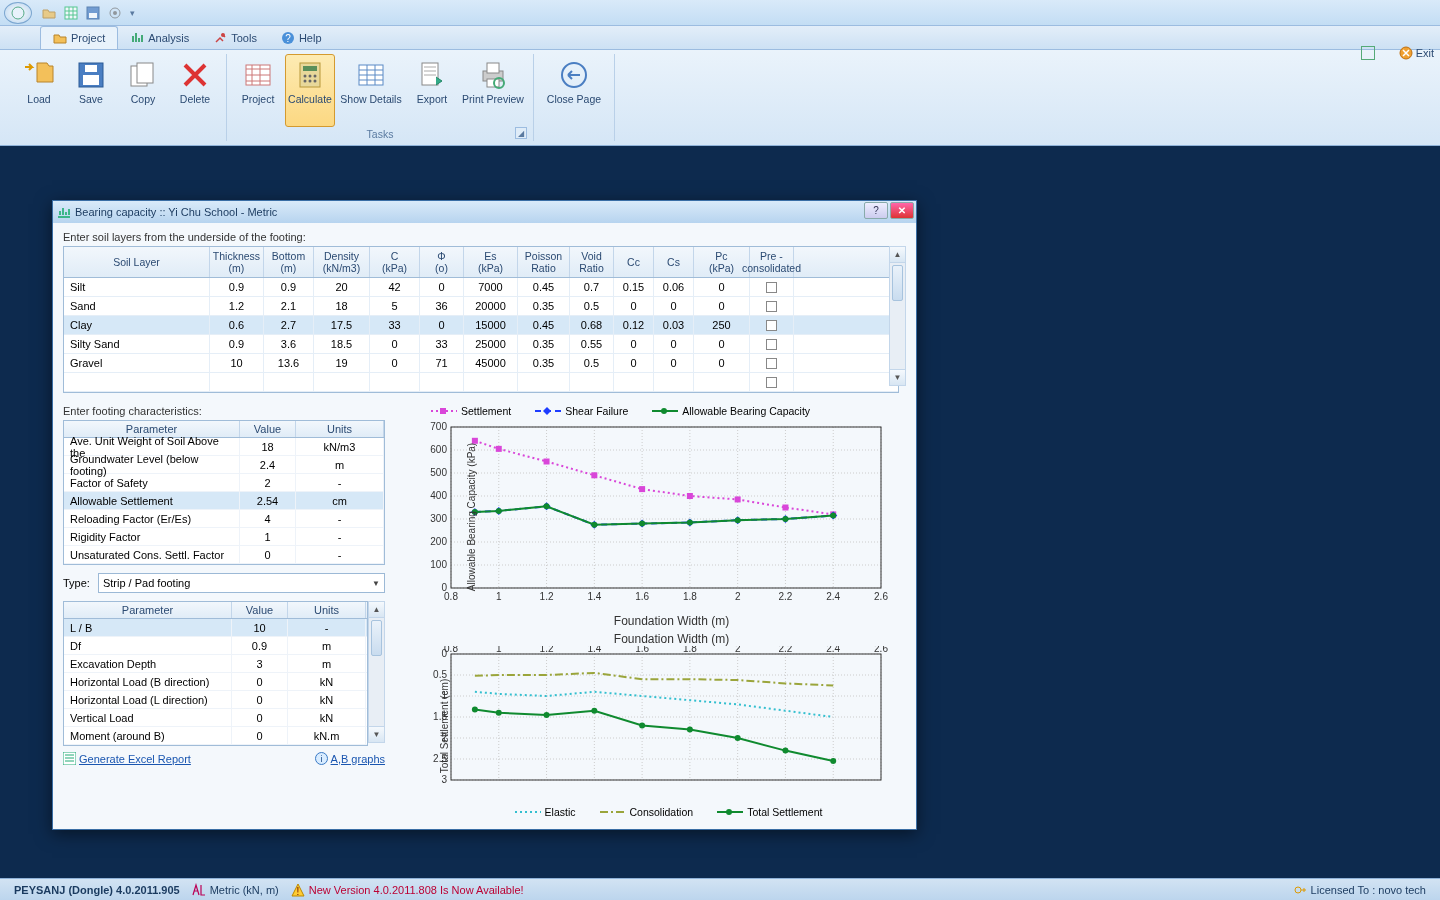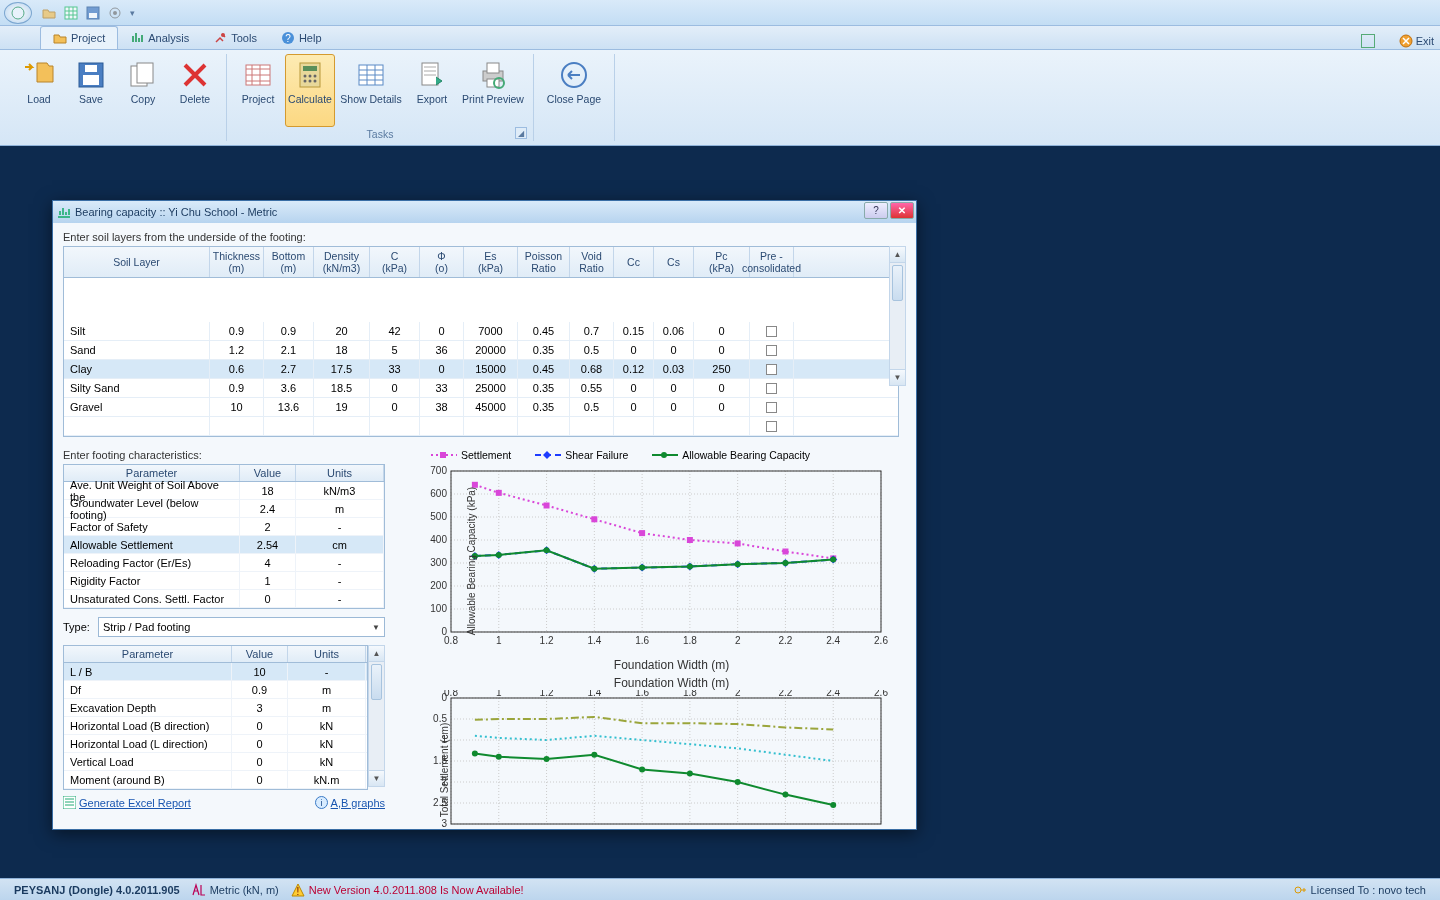--- a/index.html
+++ b/index.html
@@ -8,21 +8,21 @@
 
 .qat { height: 26px; background: linear-gradient(#d9eaf9, #c3ddf4); border-bottom: 1px solid #9cbce0; display: flex; align-items: center; padding-left: 4px; }
 .qat .orb { width: 28px; height: 22px; background: radial-gradient(#fff, #b8d4ee); border: 1px solid #7ba6d0; border-radius: 50%; margin-right: 6px; display:flex;align-items:center;justify-content:center; }
 .qat .qat-btn { width: 18px; height: 18px; margin: 0 2px; display:flex;align-items:center;justify-content:center; opacity:0.7; }
 
 
 .ribbon-tabs { height: 24px; background: linear-gradient(#e3eef9, #cde1f4); display: flex; align-items: flex-end; padding-left: 40px; border-bottom: 1px solid #9cbce0; position:relative; }
 .ribbon-tab { padding: 4px 12px; font-size: 11px; color: #2b4a72; display:flex; align-items:center; gap:4px; cursor:pointer; }
 .ribbon-tab.active { background: #e8f2fb; border: 1px solid #9cbce0; border-bottom: none; border-radius: 3px 3px 0 0; }
 .ribbon-tab .ticon { width:14px; height:14px; }
-.ribbon-right { position:absolute; right:6px; top:8px; display:flex; gap:24px; align-items:center; color:#2b4a72; }
+.ribbon-right { position:absolute; right:6px; top:20px; display:flex; gap:24px; align-items:center; color:#2b4a72; }
 
 
 .ribbon { height: 96px; background: linear-gradient(#eaf3fb, #d5e6f6); border-bottom: 1px solid #8fb2d8; display:flex; padding:4px 8px; gap:0; }
 .rgroup { display:flex; flex-direction:column; align-items:stretch; border-right:1px solid #b9d0e8; padding:0 6px; }
 .rgroup .btns { display:flex; gap:2px; flex:1; }
 .rbtn { width:50px; display:flex; flex-direction:column; align-items:center; justify-content:flex-start; padding:4px 2px; border:1px solid transparent; border-radius:3px; cursor:pointer; }
 .rbtn.active { background:linear-gradient(#fdebb3,#fcd882); border-color:#d49a2f; }
 .rbtn .ricon { width:32px; height:32px; margin-bottom:2px; }
 .rbtn .rlbl { font-size:10.5px; color:#2b4a72; text-align:center; white-space:nowrap; }
 .rgroup .gname { font-size:10.5px; color:#5a7aa0; text-align:center; padding:1px 0; position:relative; }
@@ -41,21 +41,21 @@
 .tbtn.close { background:linear-gradient(#f6a,#d33); color:#fff; font-weight:bold; }
 
 .dlg-body { padding:8px 10px; height:calc(100% - 22px); overflow:hidden;border-radius:12px; }
 
 .sect-lbl { font-size:11px; color:#333; margin-bottom:3px; }
 
 
 .soil-tbl { width:836px; border:1px solid #a0bcd8; background:#fff; font-size:11px; }
 .soil-tbl .hdr { display:flex; background:linear-gradient(#f2f7fc,#e0ecf7); border-bottom:1px solid #a0bcd8; }
 .soil-tbl .hdr .hc { border-right:1px solid #c3d6ea; padding:3px 2px; text-align:center; color:#2b4a72; font-size:10.5px; display:flex;align-items:center;justify-content:center; }
-.soil-tbl .rows { position:relative;margin-top:44px; }
+.soil-tbl .rows { position:relative; }
 .soil-tbl .row { display:flex; border-bottom:1px solid #e5eef7; }
 .soil-tbl .row .c { border-right:1px solid #e5eef7; padding:2px 4px; text-align:center; height:18px; display:flex;align-items:center;justify-content:center; }
 .soil-tbl .row .c.name { text-align:left; justify-content:flex-start; padding-left:6px; }
 .soil-tbl .row.sel { background:#d6e8f7; }
 .soil-tbl .row .chk { width:11px; height:11px; border:1px solid #888; background:#fff; }
 .vscroll { position:absolute; right:-18px; top:0; bottom:0; width:17px; background:#e8eef5; border:1px solid #c3d6ea; display:flex;flex-direction:column; }
 .vscroll .arr { height:16px; background:linear-gradient(#f5f9fd,#d8e6f3); border-bottom:1px solid #c3d6ea; text-align:center; font-size:8px; line-height:16px; color:#555; }
 .vscroll .arr.dn { border-top:1px solid #c3d6ea; border-bottom:none; }
 .vscroll .thumb { flex:0 0 36px; margin:2px; background:linear-gradient(#eaf2fa,#c9dcef); border:1px solid #a7c3de; border-radius:2px; }
 .vscroll .track { flex:1; }
@@ -367,21 +367,21 @@
                 <div class="c" style="width:44px">
                   <span class="chk"></span>
                 </div>
               </div>
               <div class="row">
                 <div class="c name" style="width:146px">Gravel</div>
                 <div class="c" style="width:54px">10</div>
                 <div class="c" style="width:50px">13.6</div>
                 <div class="c" style="width:56px">19</div>
                 <div class="c" style="width:50px">0</div>
-                <div class="c" style="width:44px">38</div>
+                <div class="c" style="width:44px">71</div>
                 <div class="c" style="width:54px">45000</div>
                 <div class="c" style="width:52px">0.35</div>
                 <div class="c" style="width:44px">0.5</div>
                 <div class="c" style="width:40px">0</div>
                 <div class="c" style="width:40px">0</div>
                 <div class="c" style="width:56px">0</div>
                 <div class="c" style="width:44px">
                   <span class="chk"></span>
                 </div>
               </div>

